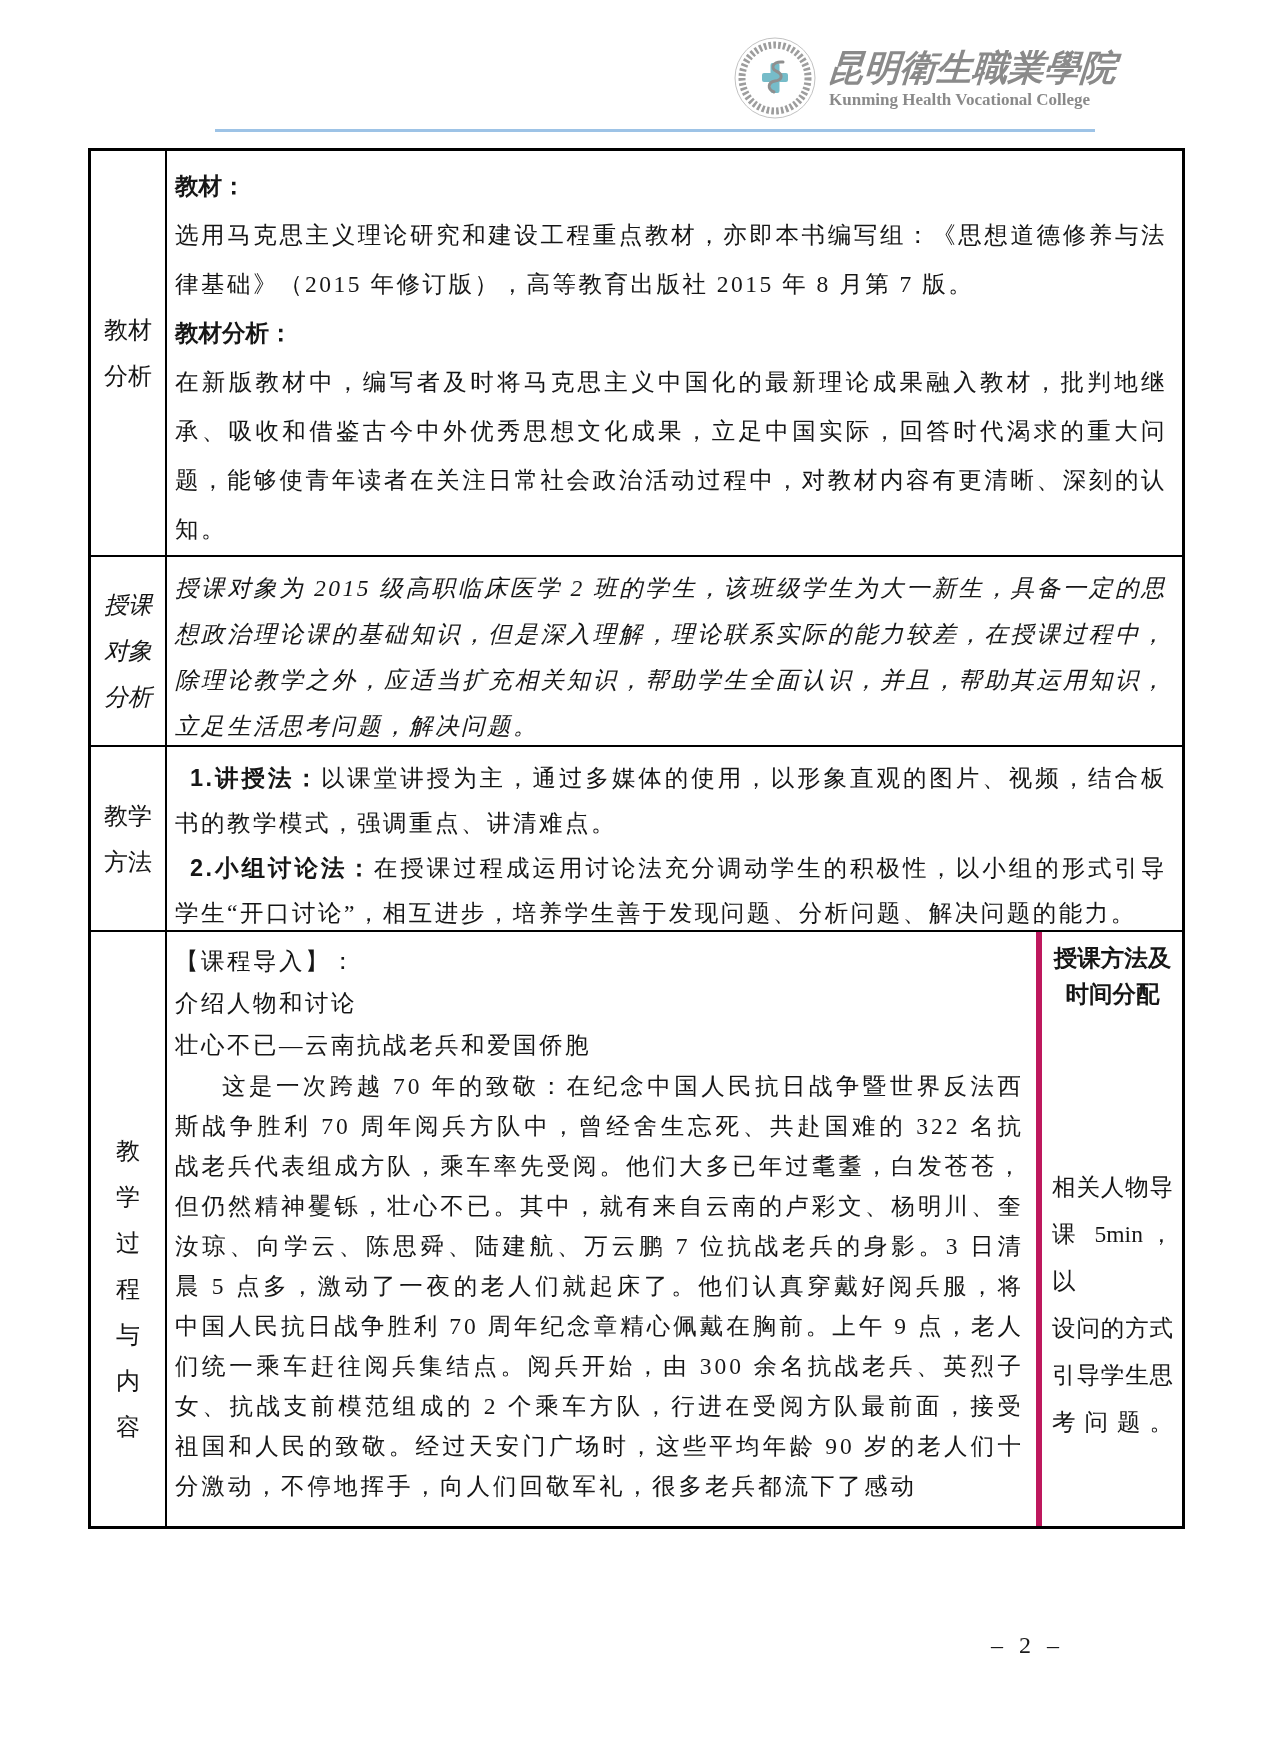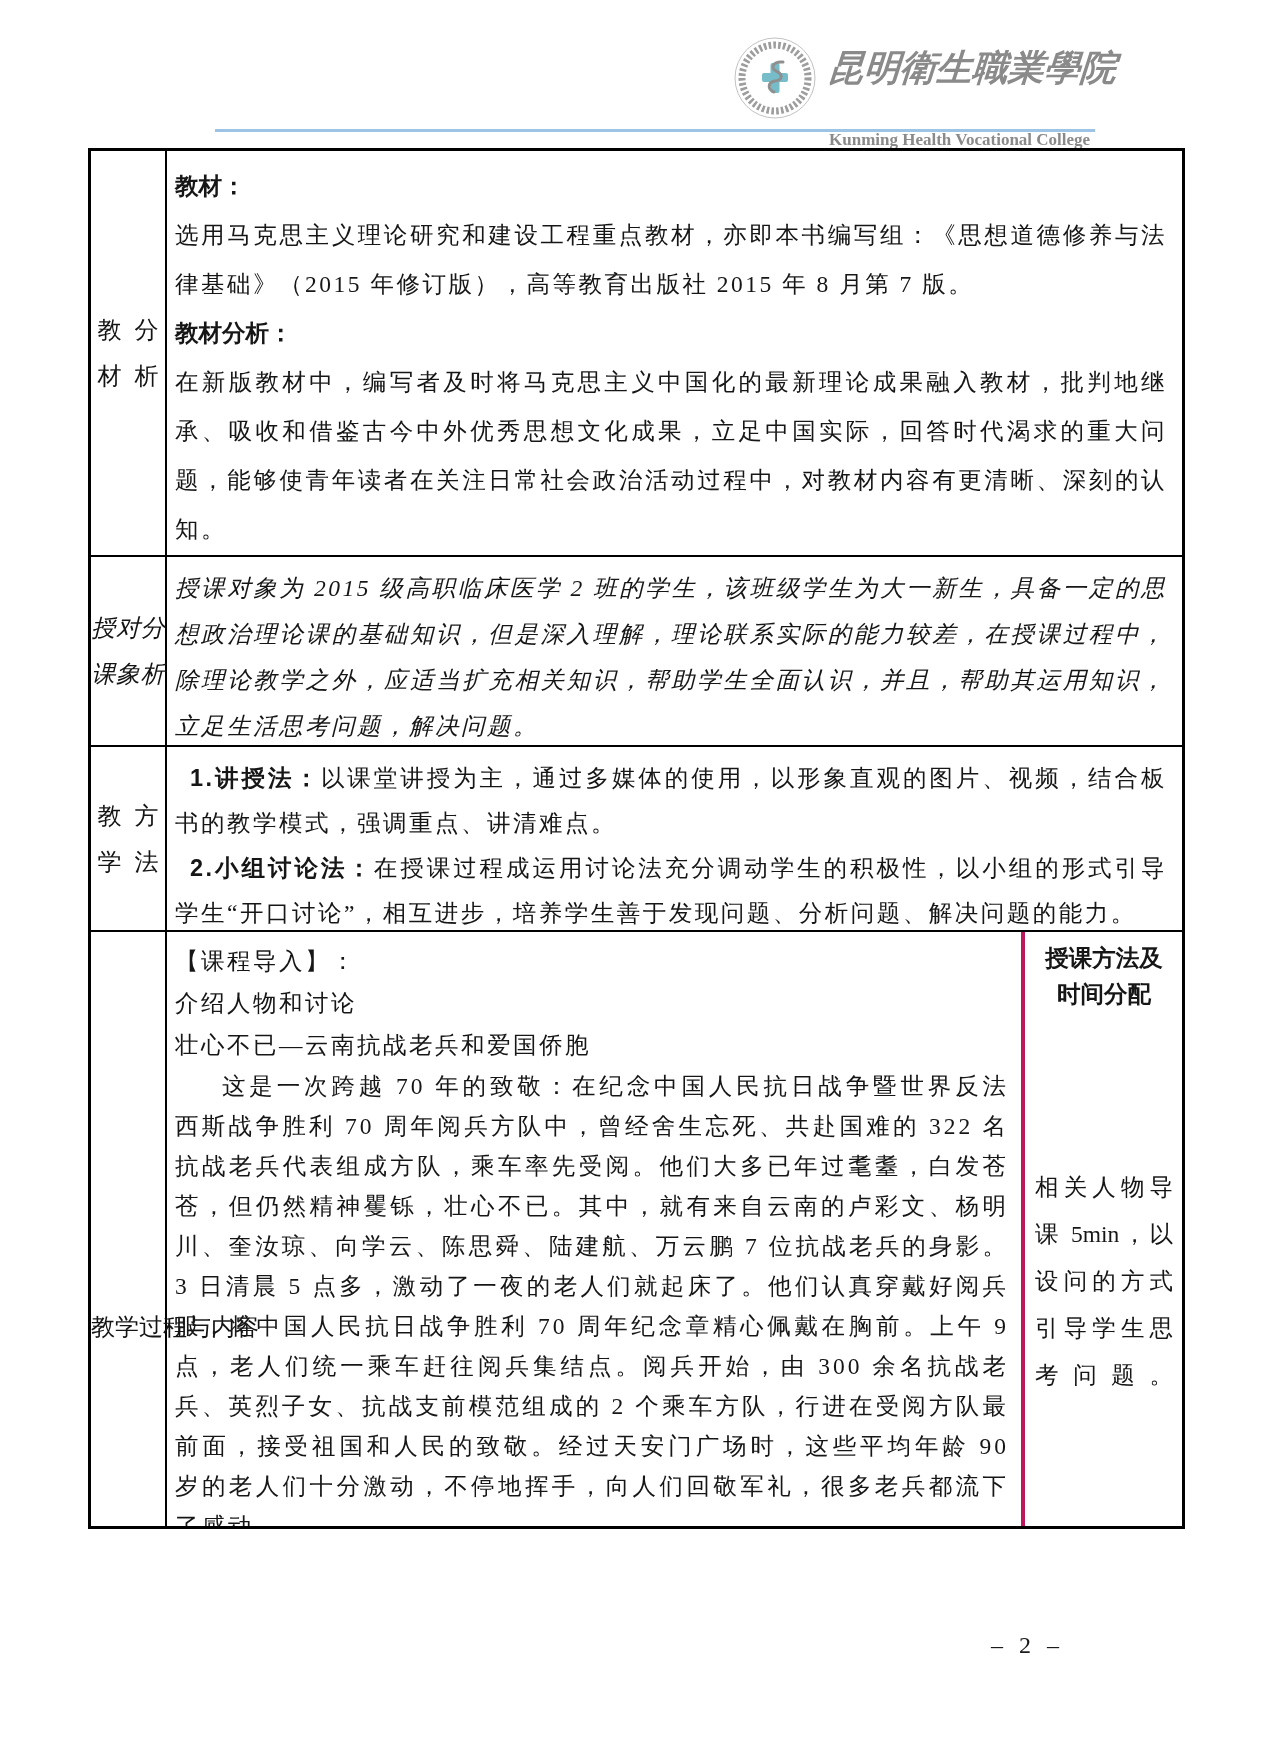--- a/index.html
+++ b/index.html
@@ -16,21 +16,21 @@
   
   .logo { position:absolute; left:733px; top:36px; }
   .cn-name {
     position:absolute; left:828px; top:44px; width:290px;
     font-size:36px; font-weight:600; font-style:italic;
     letter-spacing:0px; color:#8a8a8a; white-space:nowrap;
     transform:skewX(-4deg);
   }
   .en-name {
     position:absolute; left:829px; top:90px; width:290px;
-    font-size:17px; font-weight:700; color:#8a8a8a; white-space:nowrap;margin-top:40px;
+    font-size:17px; font-weight:700; color:#8a8a8a; white-space:nowrap;
   }
   .blue-rule {
     position:absolute; left:215px; top:129px; width:880px; height:3px;
     background:#9dc3e6;
   }
 
   
   .page-number {
     position:absolute; left:955px; top:1632px; width:140px;
     text-align:center; font-size:24px; word-spacing:10px; color:#1a1a1a;
@@ -43,21 +43,21 @@
     display:flex; flex-direction:column;
   }
   .t-row { display:flex; width:100%; overflow:hidden; }
   .t-row.r1 { height:406px; border-bottom:2px solid #000; }
   .t-row.r2 { height:190px; border-bottom:2px solid #000;font-style:italic; }
   .t-row.r3 { height:185px; border-bottom:2px solid #000; }
   .t-row.r4 { flex:1; }
 
   .label-cell {
     width:76px; border-right:2px solid #000;
-    display:flex; flex-direction:row; align-items:center; justify-content:center;
+    display:flex; flex-direction:column; align-items:center; justify-content:center;
     font-size:24px; line-height:46px; color:#141414; flex-shrink:0;
     text-align:center;
   }
   .label-cell.vertical { justify-content:flex-start; padding-top:196px; }
 
   .content-cell {
     flex:1; padding:11px 15px 0 8px; overflow:hidden;
   }
   .h-heading {
     font-family:"Liberation Sans","DejaVu Sans",sans-serif;
@@ -78,21 +78,21 @@
   .r3 .body-p { line-height:45px; }
   .r3 .content-cell { padding-top:9px; }
 
   
   .content-main {
     flex:1; padding:8px 12px 0 8px; overflow:hidden;
   }
   .content-main .line { font-size:23.5px; line-height:42px; letter-spacing:2.5px; }
   .content-main .body-p { line-height:40px; letter-spacing:3px; text-indent:2em; }
   .side-cell {
-    width:161px; border-left:4px solid #be185d; flex-shrink:0;
+    width:146px; border-left:6px solid #be185d; flex-shrink:0;
     padding:8px 9px 0 10px; overflow:hidden;
   }
   .side-heading {
     font-family:"Liberation Sans","DejaVu Sans",sans-serif;
     font-weight:700; font-size:23.5px; line-height:36px; text-align:center;
   }
   .side-body { margin-top:152px; }
   .side-body .side-line {
     font-size:23.5px; line-height:47px;
     text-align:justify; text-align-last:justify; text-justify:inter-character;

